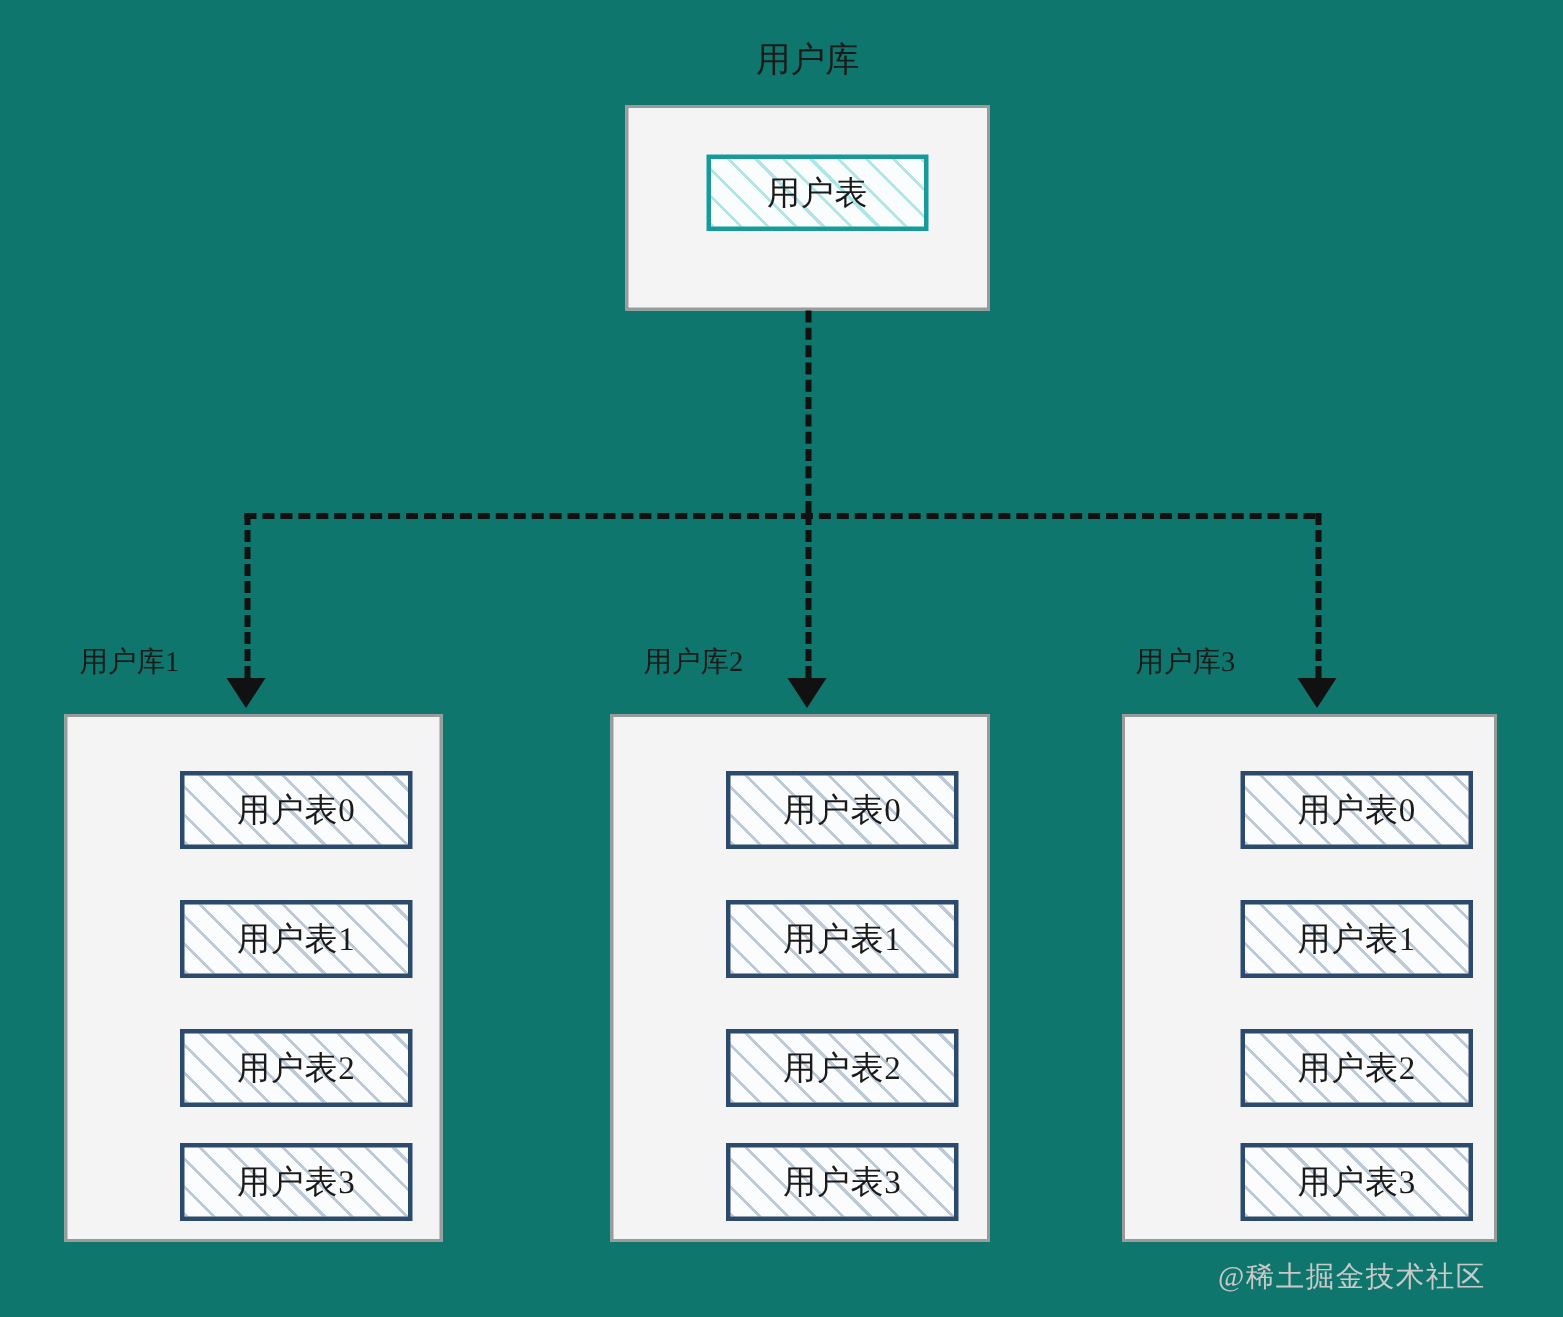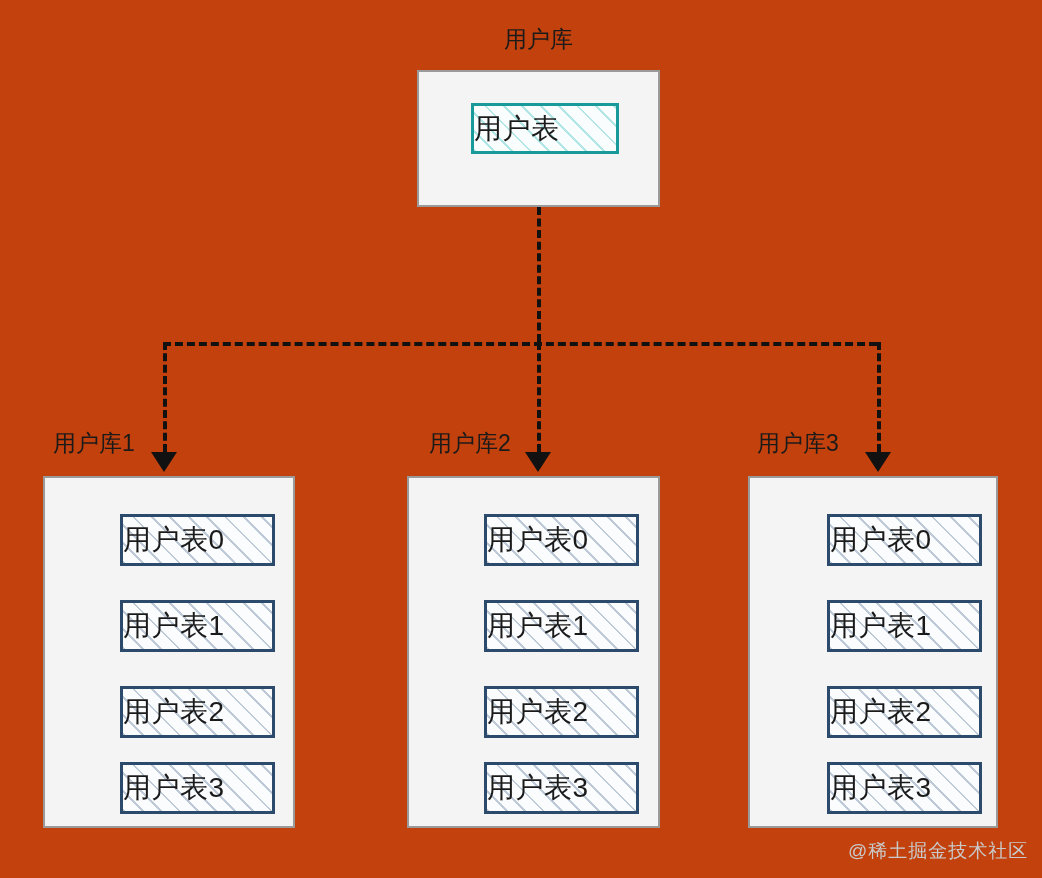--- a/index.html
+++ b/index.html
@@ -7,57 +7,58 @@
     padding: 0;
     background: #ffffff;
   }
   body {
     font-family: "Liberation Sans", "DejaVu Sans", sans-serif;
   }
   #canvas {
     position: relative;
     width: 1042px;
     height: 878px;
-    background: #c2410c;
+    background: #0f766e;
     overflow: hidden;
+    font-family: Liberation Serif, serif;
   }
 
   
   .db-box {
     position: absolute;
     background: #f4f4f4;
     border: 2px solid #9a9a9a;
     box-sizing: border-box;
   }
 
   
   .db-label {
     position: absolute;
-    font-size: 23px;
+    font-size: 19px;
     color: #1a1a1a;
     white-space: nowrap;
     line-height: 1;
   }
   .top-label {
     position: absolute;
     font-size: 23px;
     color: #1a1a1a;
     white-space: nowrap;
     text-align: center;
     line-height: 1;
   }
 
   
   .tbl {
     position: absolute;
     box-sizing: border-box;
     display: flex;
     align-items: center;
-    justify-content: flex-start;
-    font-size: 28px;
+    justify-content: center;
+    font-size: 22px;
     color: #1a1a1a;
     letter-spacing: .5px;
   }
   .tbl .tbl-text {
     position: relative;
     z-index: 2;
   }
 
   
   .tbl-navy {
@@ -182,15 +183,15 @@
       <span class="tbl-text">用户表1</span>
     </div>
     <div class="tbl tbl-navy" style="left:53px; top:208px; width:155px; height:52px;">
       <span class="tbl-text">用户表2</span>
     </div>
     <div class="tbl tbl-navy" style="left:53px; top:284px; width:155px; height:52px;">
       <span class="tbl-text">用户表3</span>
     </div>
   </div>
 
-  <div class="watermark" style="left:848px; top:838px;">@稀土掘金技术社区</div>
+  <div class="watermark" style="left:812px; top:838px;">@稀土掘金技术社区</div>
 
 </div>
 
 </body></html>

